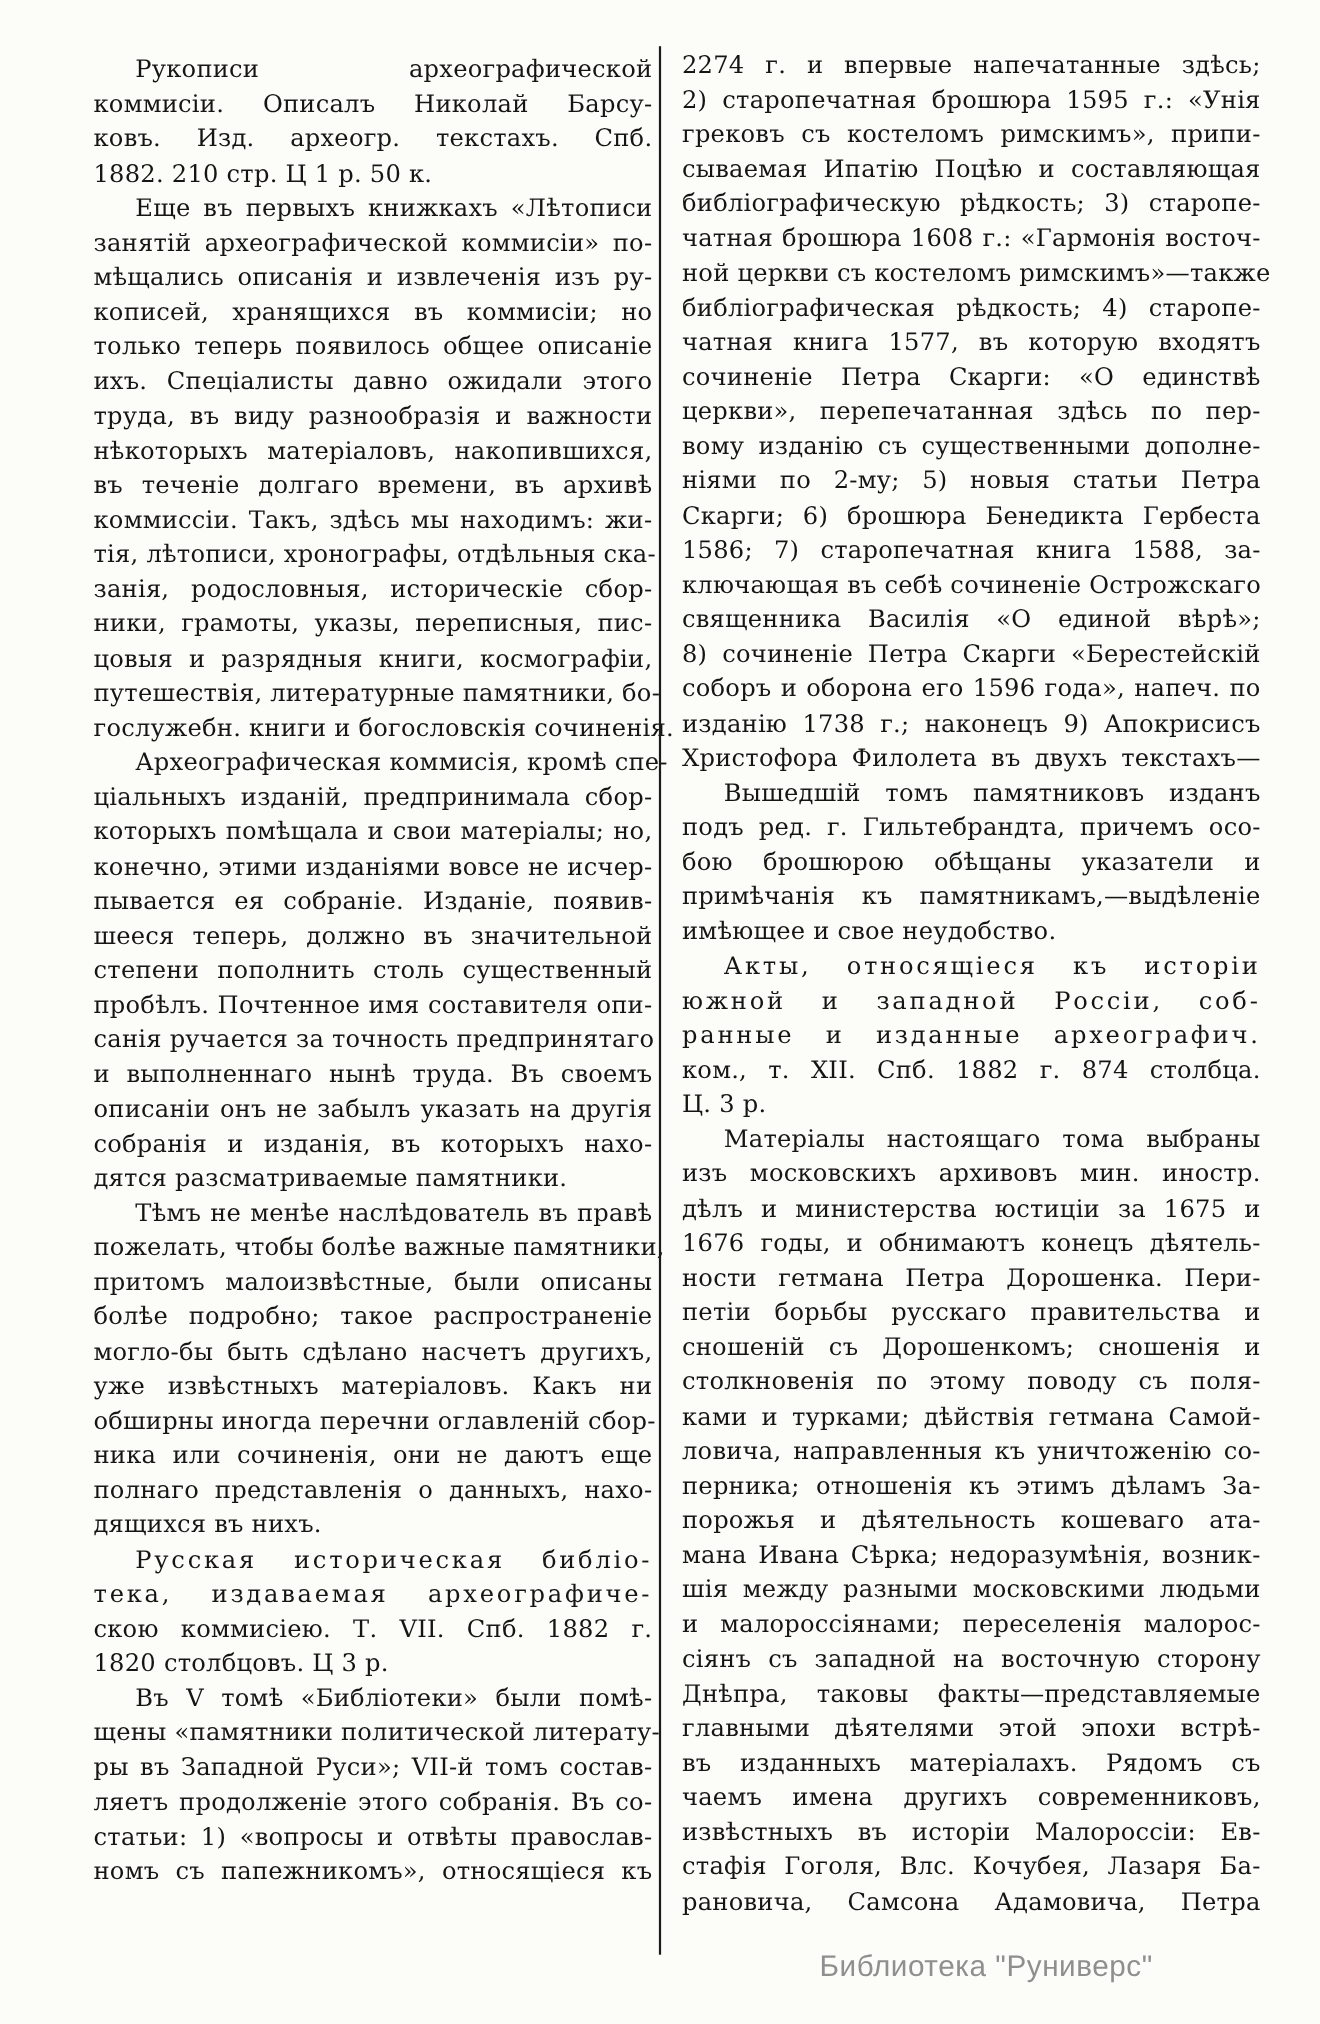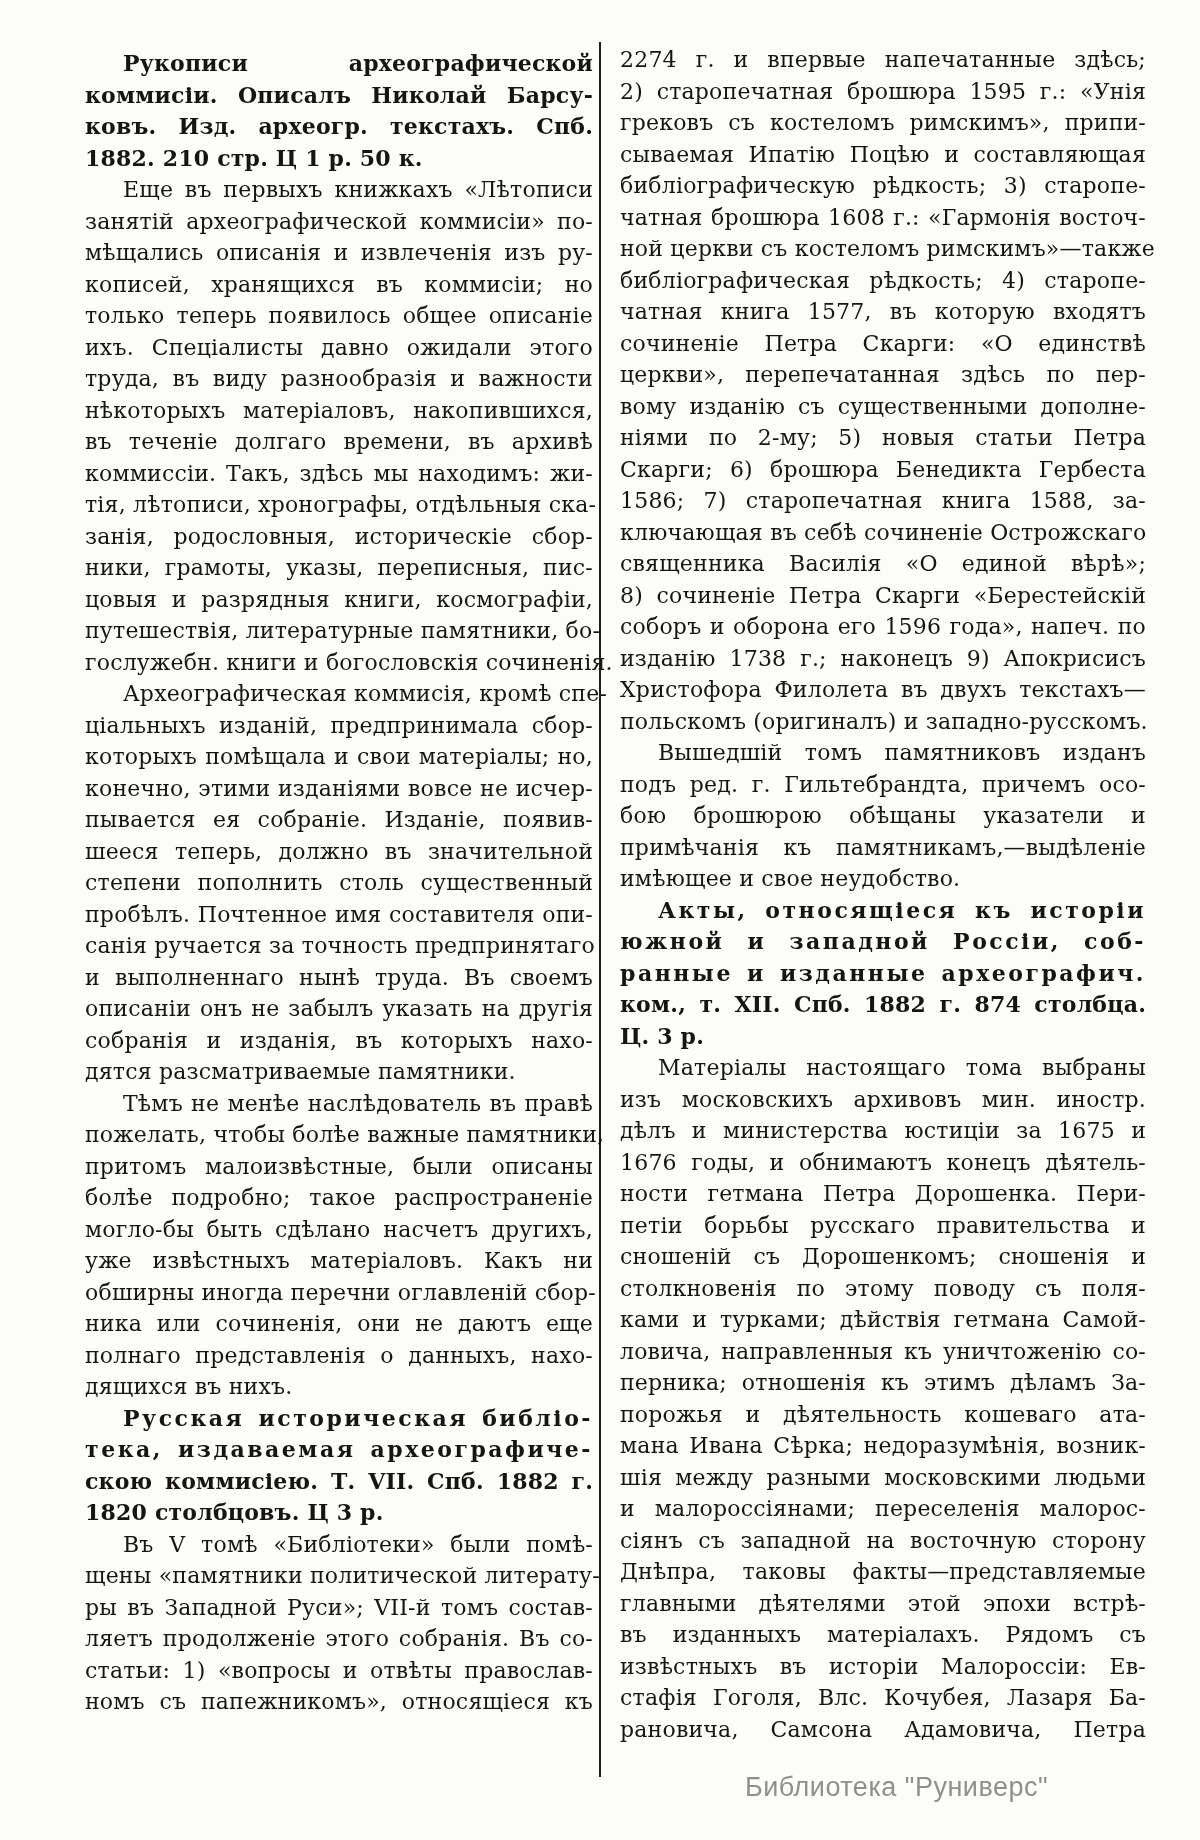--- a/index.html
+++ b/index.html
@@ -17,21 +17,21 @@
   .line{
     font-size:22px;
     line-height:31.5px;
     height:31.5px;
     text-align:justify;
     text-align-last:justify;
     white-space:nowrap;
     letter-spacing:0.2px;
   }
   .line.end{text-align-last:left;}
-  .line.bold{font-weight:bold;}
+  .line.bold{font-weight:normal;}
   .line.spaced{letter-spacing:2.5px;}
   .line.indent{padding-left:38px;}
   .divider{
     position:absolute;left:599px;top:42px;width:2px;height:1735px;
     background:#1b1b1b;
   }
   .watermark{
     position:absolute;left:745px;top:1772px;
     font-family:"Liberation Sans", sans-serif;
     font-size:27px;color:#8f8f8f;letter-spacing:0.5px;
@@ -113,21 +113,20 @@
       <div class="line">вому изданію съ существенными дополне-</div>
       <div class="line">ніями по 2-му; 5) новыя статьи Петра</div>
       <div class="line">Скарги; 6) брошюра Бенедикта Гербеста</div>
       <div class="line">1586; 7) старопечатная книга 1588, за-</div>
       <div class="line">ключающая въ себѣ сочиненіе Острожскаго</div>
       <div class="line">священника Василія «О единой вѣрѣ»;</div>
       <div class="line">8) сочиненіе Петра Скарги «Берестейскій</div>
       <div class="line">соборъ и оборона его 1596 года», напеч. по</div>
       <div class="line">изданію 1738 г.; наконецъ 9) Апокрисисъ</div>
       <div class="line">Христофора Филолета въ двухъ текстахъ—</div>
-      <div class="line end">польскомъ (оригиналъ) и западно-русскомъ.</div>
       <div class="line indent">Вышедшій томъ памятниковъ изданъ</div>
       <div class="line">подъ ред. г. Гильтебрандта, причемъ осо-</div>
       <div class="line">бою брошюрою обѣщаны указатели и</div>
       <div class="line">примѣчанія къ памятникамъ,—выдѣленіе</div>
       <div class="line end">имѣющее и свое неудобство.</div>
       <div class="line indent bold spaced">Акты, относящіеся къ исторіи</div>
       <div class="line bold spaced">южной и западной Россіи, соб-</div>
       <div class="line bold spaced">ранные и изданные археографич.</div>
       <div class="line bold">ком., т. XII. Спб. 1882 г. 874 столбца.</div>
       <div class="line bold end">Ц. 3 р.</div>
@@ -143,18 +142,19 @@
       <div class="line">ловича, направленныя къ уничтоженію со-</div>
       <div class="line">перника; отношенія къ этимъ дѣламъ За-</div>
       <div class="line">порожья и дѣятельность кошеваго ата-</div>
       <div class="line">мана Ивана Сѣрка; недоразумѣнія, возник-</div>
       <div class="line">шія между разными московскими людьми</div>
       <div class="line">и малороссіянами; переселенія малорос-</div>
       <div class="line">сіянъ съ западной на восточную сторону</div>
       <div class="line">Днѣпра, таковы факты—представляемые</div>
       <div class="line">главными дѣятелями этой эпохи встрѣ-</div>
       <div class="line">въ изданныхъ матеріалахъ. Рядомъ съ</div>
+      <div class="line">чаемъ имена другихъ современниковъ,</div>
       <div class="line">извѣстныхъ въ исторіи Малороссіи: Ев-</div>
       <div class="line">стафія Гоголя, Влс. Кочубея, Лазаря Ба-</div>
       <div class="line">рановича, Самсона Адамовича, Петра</div>
     </div>
   <div class="watermark">Библиотека "Руниверс"</div>
 </div>
 
 </body></html>

